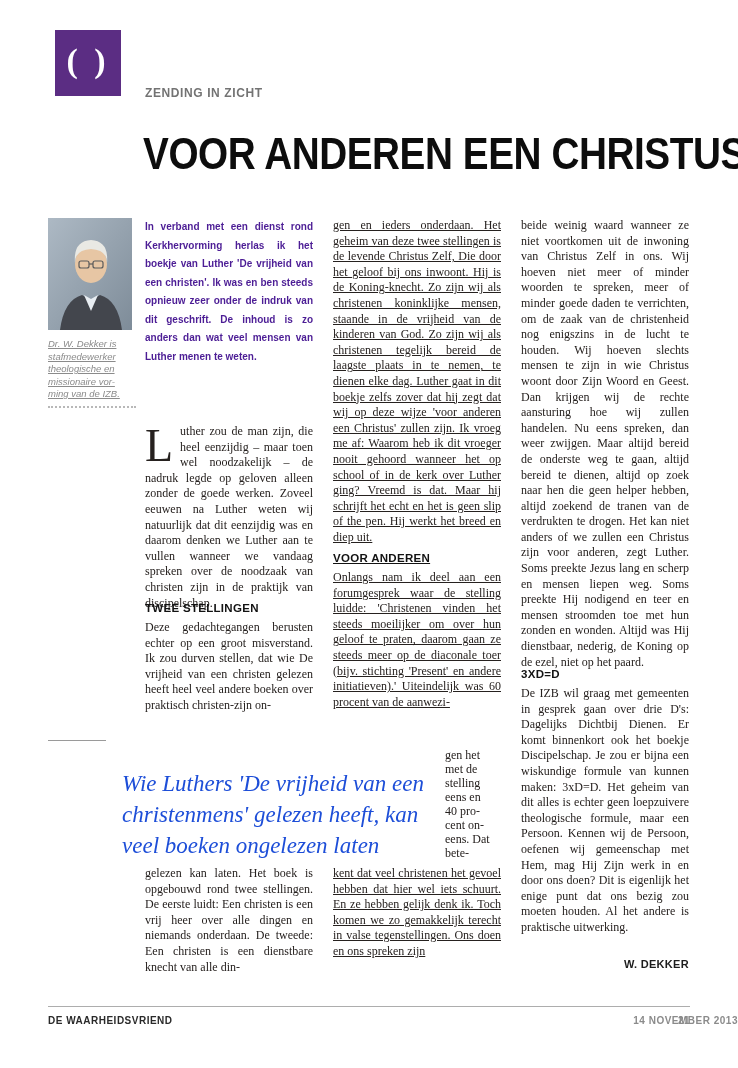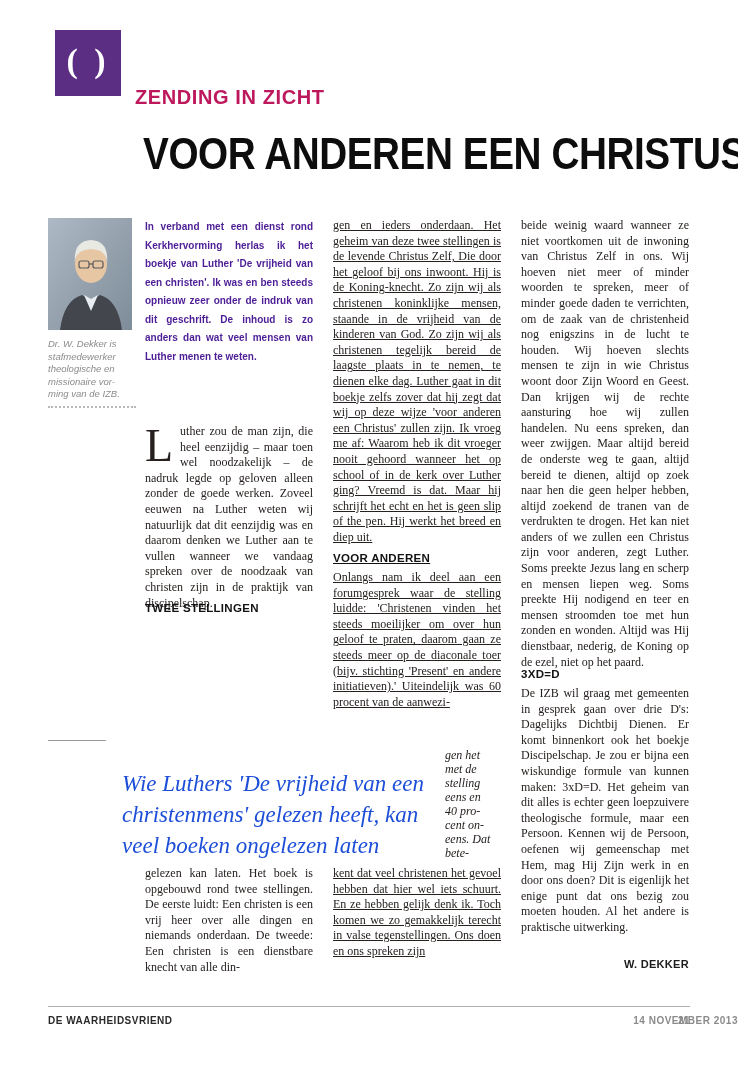--- a/index.html
+++ b/index.html
@@ -12,55 +12,56 @@
 
   .logo-box {
     left:55px; top:30px; width:66px; height:66px; background:#5b2d83;
     display:flex; align-items:center; justify-content:center;
   }
   .logo-glyph {
     color:#ffffff; font-family:"Liberation Serif", serif; font-weight:bold;
     font-size:34px; letter-spacing:4px; padding-bottom:4px;
   }
   .section-head {
-    left:135px; top:86px; color:#be185d; font-family:"Liberation Sans", sans-serif;
-    font-weight:bold; font-size:20px; letter-spacing:0.6px;
+    left:145px; top:86px; color:#737373; font-family:"Liberation Sans", sans-serif;
+    font-weight:bold; font-size:12px; letter-spacing:0.6px;
   }
   .article-title {
     left:143px; top:128px; font-family:"Liberation Sans", sans-serif;
     font-weight:bold; font-size:45px; letter-spacing:-0.5px; color:#0d0d0d;
     transform:scaleX(0.86); transform-origin:0 50%; white-space:nowrap;
   }
 
   .photo { left:48px; top:218px; width:84px; height:112px; overflow:hidden; }
   .caption {
     left:48px; top:338px; width:92px; font-family:"Liberation Sans", sans-serif;
     font-style:italic; font-size:9.5px; line-height:12.5px; color:#8b8b8b;
     white-space:pre-line;
+    text-decoration:underline;
   }
   .caption-rule { left:48px; top:406px; width:88px; border-top:2px dotted #b8b8b8; }
 
   .body-text { font-size:12px; line-height:15.6px; text-align:justify; }
   .col1 { left:145px; width:168px; }
   .col2 { left:333px; width:168px;text-decoration:underline; }
   .col3 { left:521px; width:168px; }
 
   .intro {
     font-family:"Liberation Sans", sans-serif; font-weight:bold; font-size:10px;
     line-height:18.5px; color:#4c1d95; text-align:justify;
   }
   .dropcap {
     float:left; font-size:46px; line-height:39px; padding:2px 7px 0 0; color:#26211f;
     font-family:"Liberation Serif", serif;
   }
   .subhead {
     font-family:"Liberation Sans", sans-serif; font-weight:bold; font-size:11.5px;
     letter-spacing:0.3px; color:#121212;
   }
-  .narrow-wrap { left:445px; width:54px; white-space:pre-line; font-size:12px; line-height:14px;font-style:italic; }
+  .narrow-wrap { left:445px; width:54px; white-space:pre-line; font-size:12px; line-height:14px; }
 
   .pullquote-rule { left:48px; top:740px; width:58px; border-top:1px solid #9a9a9a; }
   .pullquote {
     left:122px; top:768px; width:340px; font-style:italic; font-size:23px;
     line-height:31px; color:#1d4ed8; white-space:pre-line;
   }
 
   .signature {
     font-family:"Liberation Sans", sans-serif; font-weight:bold; font-size:11px;
     color:#1c1c1c; text-align:right; letter-spacing:0.3px;
@@ -106,20 +107,21 @@
 theologische en
 missionaire vor-
 ming van de IZB.</div>
   <div class="abs caption-rule"></div>
 
   <div class="abs col1 intro" style="top:218px">In verband met een dienst rond Kerkhervorming herlas ik het boekje van Luther 'De vrijheid van een christen'. Ik was en ben steeds opnieuw zeer onder de indruk van dit geschrift. De inhoud is zo anders dan wat veel mensen van Luther menen te weten.</div>
   <div class="abs col1 body-text" style="top:424px">
     <span class="dropcap">L</span><span>uther zou de man zijn, die heel eenzijdig – maar toen wel noodzakelijk – de nadruk legde op geloven alleen zonder de goede werken. Zoveel eeuwen na Luther weten wij natuurlijk dat dit eenzijdig was en daarom denken we Luther aan te vullen wanneer we vandaag spreken over de noodzaak van christen zijn in de praktijk van discipelschap.</span>
   </div>
   <div class="abs col1 subhead" style="top:602px">TWEE STELLINGEN</div>
+  <div class="abs col1 body-text" style="top:620px">Deze gedachtegangen berusten echter op een groot misverstand. Ik zou durven stellen, dat wie De vrijheid van een christen gelezen heeft heel veel andere boeken over praktisch christen-zijn on-</div>
   <div class="abs col1 body-text" style="top:866px">gelezen kan laten. Het boek is opgebouwd rond twee stellingen. De eerste luidt: Een christen is een vrij heer over alle dingen en niemands onderdaan. De tweede: Een christen is een dienstbare knecht van alle din-</div>
 
   <div class="abs col2 body-text" style="top:218px">gen en ieders onderdaan. Het geheim van deze twee stellingen is de levende Christus Zelf, Die door het geloof bij ons inwoont. Hij is de Koning-knecht. Zo zijn wij als christenen koninklijke mensen, staande in de vrijheid van de kinderen van God. Zo zijn wij als christenen tegelijk bereid de laagste plaats in te nemen, te dienen elke dag. Luther gaat in dit boekje zelfs zover dat hij zegt dat wij op deze wijze 'voor anderen een Christus' zullen zijn. Ik vroeg me af: Waarom heb ik dit vroeger nooit gehoord wanneer het op school of in de kerk over Luther ging? Vreemd is dat. Maar hij schrijft het echt en het is geen slip of the pen. Hij werkt het breed en diep uit.</div>
   <div class="abs col2 subhead" style="top:552px">VOOR ANDEREN</div>
   <div class="abs col2 body-text" style="top:570px">Onlangs nam ik deel aan een forumgesprek waar de stelling luidde: 'Christenen vinden het steeds moeilijker om over hun geloof te praten, daarom gaan ze steeds meer op de diaconale toer (bijv. stichting 'Present' en andere initiatieven).' Uiteindelijk was 60 procent van de aanwezi-</div>
   <div class="abs narrow-wrap body-text" style="top:748px">gen het
 met de
 stelling
 eens en
 40 pro-

